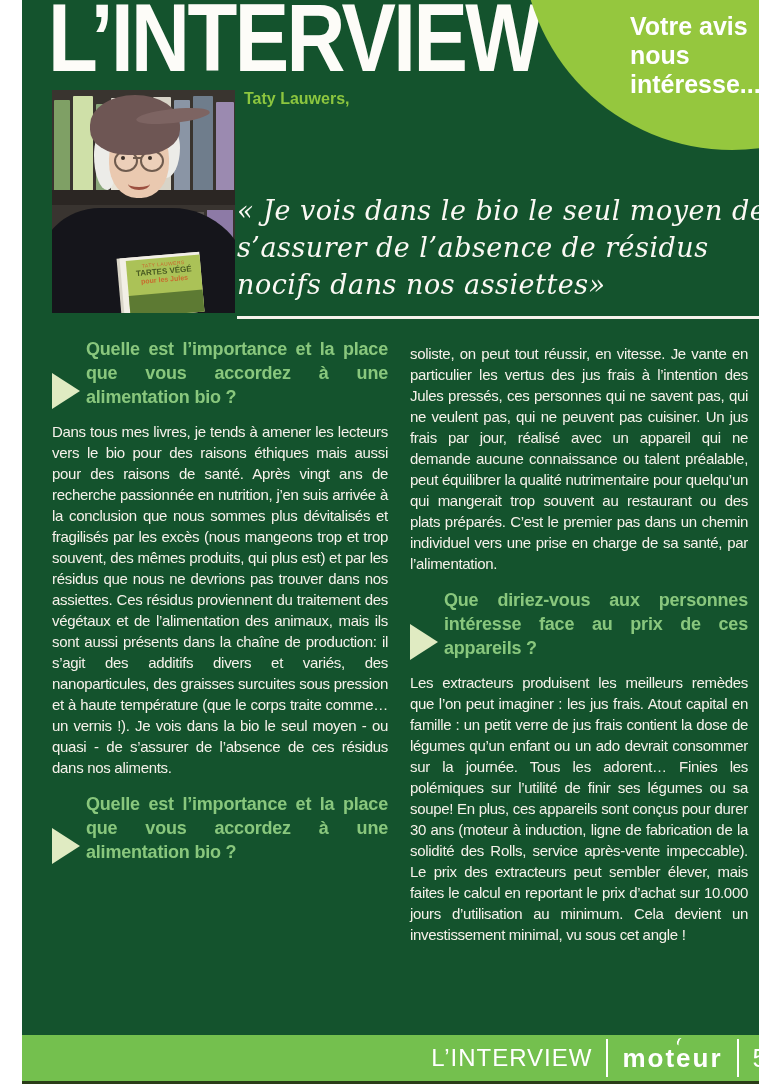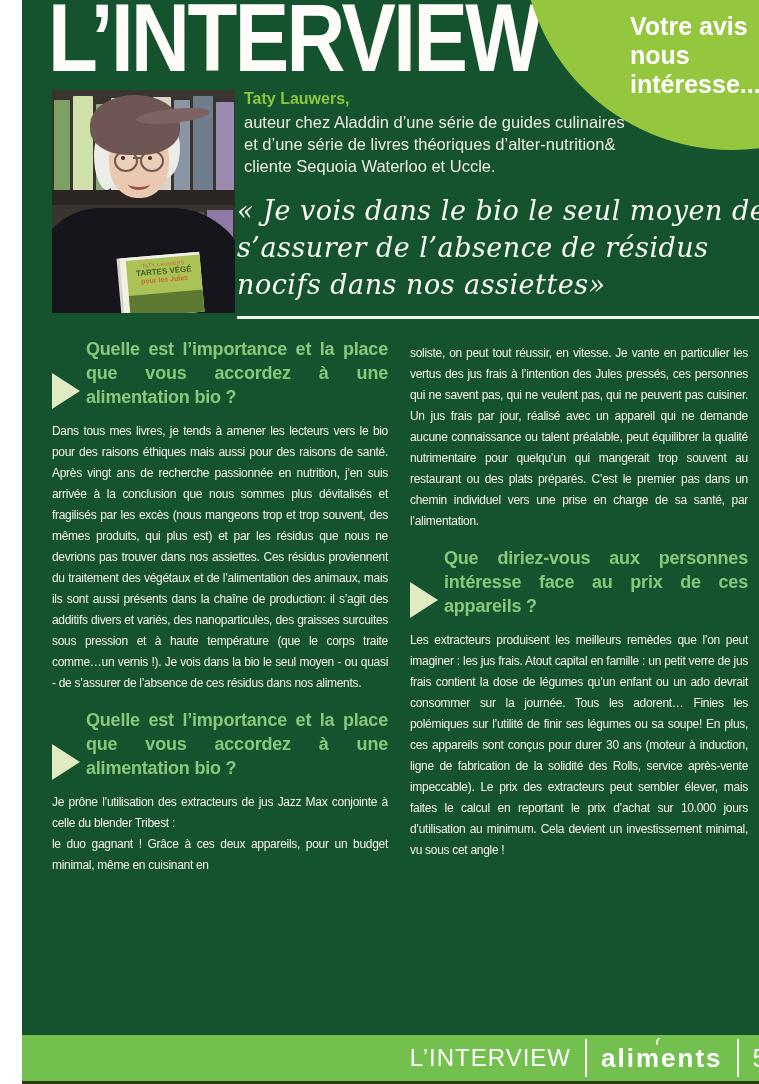--- a/index.html
+++ b/index.html
@@ -73,21 +73,21 @@
     width:0; height:0; flex:none; margin-top:3px;
     border-top:18px solid transparent; border-bottom:18px solid transparent;
     border-left:28px solid #E0EBC2;
   }
   .qtext {
     margin-left:6px; color:#89C77D; font-weight:bold;
     font-size:18px; line-height:24px; letter-spacing:-0.2px;
     text-align:justify;
   }
   .answer {
-    margin:0 0 14px 0; font-size:12px; line-height:21px;
+    margin:0 0 14px 0; font-size:15px; line-height:21px;
     letter-spacing:-0.3px; text-align:justify; white-space:pre-line;
   }
 
   
   .footer {
     position:absolute; left:0; top:1035px; width:759px; height:46px;
     background:#74C04E; display:flex; align-items:center; justify-content:flex-end;
     color:#FFFFFF; padding-right:0;
   }
   .f-section { font-size:24px; letter-spacing:1px; }
@@ -147,51 +147,48 @@
         <div class="book-author">TATY LAUWERS</div>
         <div class="book-title">TARTES VÉGÉ</div>
         <div class="book-sub">pour les Jules</div>
         <div class="book-img"></div>
       </div>
     </div>
   </div>
 
   <div class="lead">
     <div class="lead-name">Taty Lauwers,</div>
-    <div class="lead-bio">auteur chez Aladdin d’une série de guides culinaires et d’une série de livres théoriques d’alter-nutrition&amp; cliente Sequoia Waterloo et Uccle.</div>
   </div>
 
   <div class="quote">« Je vois dans le bio le seul moyen de s’assurer de l’absence de résidus nocifs dans nos assiettes»</div>
   <div class="rule"></div>
 
   <div class="col col-left">
     <div class="question">
       <div class="tri"></div>
       <div class="qtext">Quelle est l’importance et la place que vous accordez à une alimentation bio ?</div>
     </div>
     <p class="answer">Dans tous mes livres, je tends à amener les lecteurs vers le bio pour des raisons éthiques mais aussi pour des raisons de santé. Après vingt ans de recherche passionnée en nutrition, j’en suis arrivée à la conclusion que nous sommes plus dévitalisés et fragilisés par les excès (nous mangeons trop et trop souvent, des mêmes produits, qui plus est) et par les résidus que nous ne devrions pas trouver dans nos assiettes. Ces résidus proviennent du traitement des végétaux et de l’alimentation des animaux, mais ils sont aussi présents dans la chaîne de production: il s’agit des additifs divers et variés, des nanoparticules, des graisses surcuites sous pression et à haute température (que le corps traite comme…un vernis !). Je vois dans la bio le seul moyen - ou quasi -  de s’assurer de l’absence de ces résidus dans nos aliments.</p>
     <div class="question">
       <div class="tri"></div>
       <div class="qtext">Quelle est l’importance et la place que vous accordez à une alimentation bio ?</div>
     </div>
-    <p class="answer">Je prône l’utilisation des extracteurs de jus Jazz Max conjointe à celle du blender Tribest :
-le duo gagnant ! Grâce à ces deux appareils, pour un budget minimal, même en cuisinant en</p>
   </div>
 
   <div class="col col-right">
     <p class="answer">soliste, on peut tout réussir, en vitesse. Je vante en particulier les vertus des jus frais à l’intention des Jules pressés, ces personnes qui ne savent pas, qui ne veulent pas, qui ne peuvent pas cuisiner. Un jus frais par jour, réalisé avec un appareil qui ne demande aucune connaissance ou talent préalable, peut équilibrer la qualité nutrimentaire pour quelqu’un qui mangerait trop souvent au restaurant ou des plats préparés. C’est le premier pas dans un chemin individuel vers une prise en charge de sa santé, par l’alimentation.</p>
     <div class="question">
       <div class="tri"></div>
       <div class="qtext">Que diriez-vous aux personnes intéresse face au prix de ces appareils ?</div>
     </div>
     <p class="answer">Les extracteurs produisent les meilleurs remèdes que l’on peut imaginer : les jus frais. Atout capital en famille : un petit verre de jus frais contient la dose de légumes qu’un enfant ou un ado devrait consommer sur la journée. Tous les adorent… Finies les polémiques sur l’utilité de finir ses légumes ou sa soupe! En plus, ces appareils sont conçus pour durer 30 ans (moteur à induction, ligne de fabrication de la solidité des Rolls, service après-vente impeccable). Le prix des extracteurs peut sembler élever, mais faites le calcul en reportant le prix d’achat sur 10.000 jours d’utilisation au minimum. Cela devient un investissement minimal, vu sous cet angle !</p>
   </div>
 
   <div class="footer">
     <span class="f-section">L’INTERVIEW</span>
     <span class="f-div"></span>
-    <span class="f-logo"><span>aliments</span><span class="f-sprout"></span></span>
+    <span class="f-logo"><span>moteur</span><span class="f-sprout"></span></span>
     <span class="f-div"></span>
     <span class="f-page">5</span>
   </div>
   <div class="page-edge"></div>
 
 </div>
 
 </body></html>

